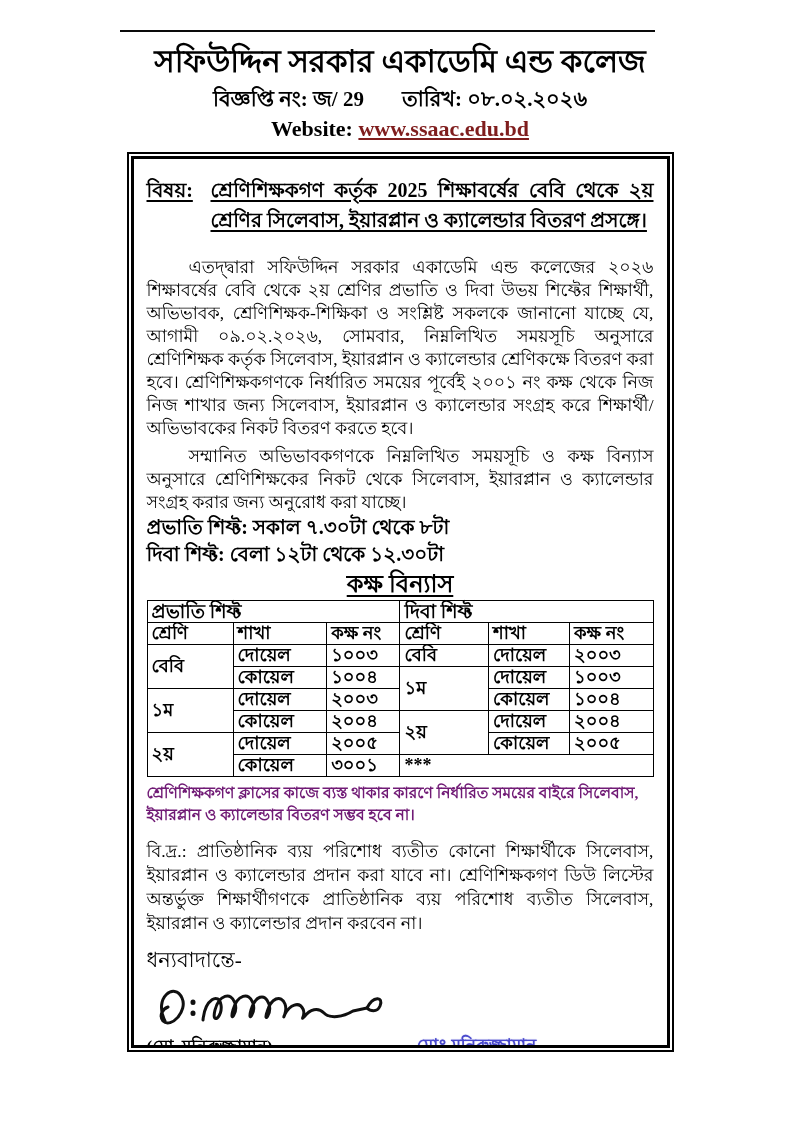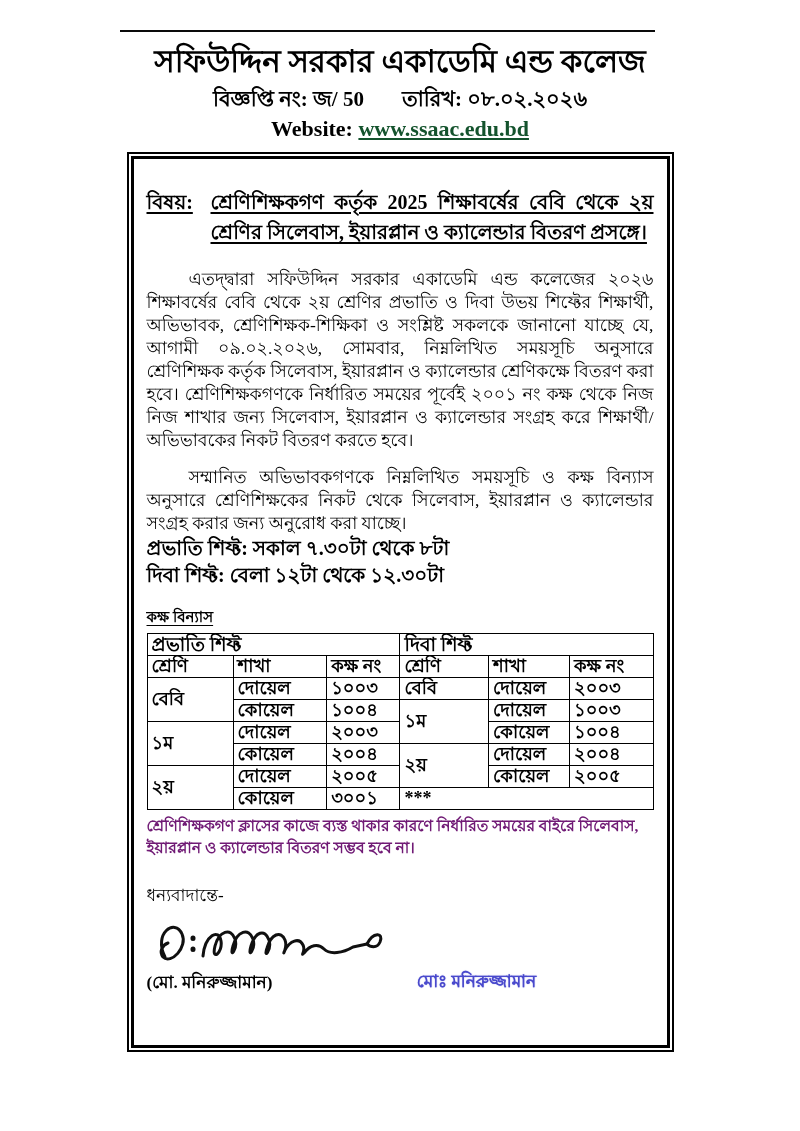--- a/index.html
+++ b/index.html
@@ -11,72 +11,72 @@
     overflow:hidden;
   }
   .scan-artifact-line { position:absolute; top:30px; left:55px; width:535px; height:2px; background:#0a0a0a; }
 
   
   .header { text-align:center; padding-top:42px; }
   .school-title { font-size:31px; font-weight:bold; line-height:40px; }
   .meta-line { font-size:21px; font-weight:bold; line-height:30px; margin-top:2px; }
   .meta-line .gap { display:inline-block; width:38px; }
   .website-line { font-size:22px; font-weight:bold; line-height:30px; }
-  .website-url { color:#14532d; text-underline-offset:2px; }
+  .website-url { color:#7f1d1d; text-underline-offset:2px; }
 
   
   .notice-box { margin:8px 62px 0 62px; border:2px solid #000; padding:2px; }
   .notice-box-inner { border:3px solid #000; min-height:892px; height:892px; overflow:hidden; padding:10px 13px 8px 13px; }
 
   
-  .subject { display:flex; font-size:20px; font-weight:bold; line-height:30px; margin-top:18px; }
+  .subject { display:flex; font-size:20px; font-weight:bold; line-height:30px; margin-top:6px; }
   .subject-label { text-decoration:underline; text-underline-offset:3px; flex:0 0 60px; }
   .subject-text { flex:1; text-decoration:underline; text-underline-offset:3px; text-align:justify; padding-left:4px; }
 
   .body-para { font-size:17.5px; line-height:23px; text-align:justify; margin-top:21px; text-indent:42px; }
-  .body-para.second { margin-top:14px; }
+  .body-para.second { margin-top:5px; }
 
   .center-heading { text-align:center; font-size:20px; font-weight:bold; line-height:27px; margin-top:5px; text-decoration:underline; text-underline-offset:3px; }
   .schedule-line { font-size:20px; font-weight:bold; line-height:27px; }
-  .room-heading { text-align:left; font-size:15px; font-weight:bold; line-height:25px; margin-top:16px; text-decoration:underline; text-underline-offset:3px; }
+  .room-heading { text-align:center; font-size:24px; font-weight:bold; line-height:25px; margin-top:4px; text-decoration:underline; text-underline-offset:3px; }
 
   
   table.room-table { width:100%; border-collapse:collapse; margin-top:3px; }
   .room-table th, .room-table td {
     border:1.6px solid #000; text-align:left; font-weight:bold;
     font-size:18px; line-height:21px; padding:0 4px; height:22px;
   }
   .room-table .group-th { font-size:19px; }
 
   
   .note-red   { color:#701a75; font-weight:bold; font-size:15.5px; line-height:22px; margin-top:5px; }
   .note-green { color:#00b050; font-weight:bold; font-size:15.5px; line-height:22px; }
 
   .nb-para { font-size:17.5px; line-height:24px; text-align:justify; margin-top:13px; }
 
   
-  .thanks { font-size:17px; line-height:22px; margin-top:26px;font-family:Liberation Serif, serif; }
+  .thanks { font-size:21px; line-height:22px; margin-top:14px;font-family:Liberation Serif, serif; }
   .sig-area { position:relative; height:148px; margin-top:2px; }
   .sig-svg { position:absolute; left:2px; top:6px; }
   .sig-name { position:absolute; left:0px; top:60px; font-size:17px; font-weight:bold; }
   .stamp { position:absolute; left:190px; top:62px; width:280px; text-align:center; color:#3a3ac8; opacity:.92; text-shadow:0 0 1px #6a6ad8; }
   .stamp-line1 { font-size:17px; font-weight:bold; line-height:22px; }
 
   .footer-path { margin:6px 0 0 75px; font-size:17px; letter-spacing:.5px; }
 </style>
 </head>
 <body>
 
 <div class="page">
   <div class="scan-artifact-line"></div>
 
   <div class="header">
     <div class="school-title">সফিউদ্দিন সরকার একাডেমি এন্ড কলেজ</div>
     <div class="meta-line">
-      <span>বিজ্ঞপ্তি নং: জ/ 50</span><span class="gap"></span><span>তারিখ: ০৮.০২.২০২৬</span>
+      <span>বিজ্ঞপ্তি নং: জ/ 29</span><span class="gap"></span><span>তারিখ: ০৮.০২.২০২৬</span>
     </div>
     <div class="website-line">
       <span>Website:</span>
       <a href="#" class="website-url">www.ssaac.edu.bd</a>
     </div>
   </div>
 
   <div class="notice-box">
     <div class="notice-box-inner">
 
@@ -154,20 +154,21 @@
         <tr>
           <td>কোয়েল</td>
           <td>৩০০১</td>
           <td colspan="3">***</td>
         </tr>
       </tbody>
         </table>
 
       <div class="note-red">শ্রেণিশিক্ষকগণ ক্লাসের কাজে ব্যস্ত থাকার কারণে নির্ধারিত সময়ের বাইরে সিলেবাস, ইয়ারপ্লান ও ক্যালেন্ডার বিতরণ সম্ভব হবে না।</div>
 
+      <p class="nb-para">বি.দ্র.: প্রাতিষ্ঠানিক ব্যয় পরিশোধ ব্যতীত কোনো শিক্ষার্থীকে সিলেবাস, ইয়ারপ্লান ও ক্যালেন্ডার প্রদান করা যাবে না। শ্রেণিশিক্ষকগণ ডিউ লিস্টের অন্তর্ভুক্ত শিক্ষার্থীগণকে প্রাতিষ্ঠানিক ব্যয় পরিশোধ ব্যতীত সিলেবাস, ইয়ারপ্লান ও ক্যালেন্ডার প্রদান করবেন না।</p>
 
       <div class="thanks">ধন্যবাদান্তে-</div>
 
       <div class="sig-area">
         <svg class="sig-svg" width="240" height="60" viewBox="0 0 240 60">
           <g fill="none" stroke="#101010" stroke-width="3" stroke-linecap="round" stroke-linejoin="round">
             <path d="M16 42 C4 18 26 3 33 19 C39 32 22 50 14 42 C10 37 13 30 19 28"></path>
             <path d="M44 23 l0 .5 M44 34 l0 .5" stroke-width="5"></path>
             <path d="M54 41 C56 20 70 13 72 26 C74 38 62 47 66 31 C70 16 82 12 86 24 C89 34 80 45 84 31 C88 16 100 12 104 24 C107 34 98 45 102 31 C106 17 116 13 120 25 C123 35 114 45 118 33 C122 19 132 15 136 25 C139 33 132 43 136 35 C141 26 150 22 154 30 C157 36 151 42 155 38 C161 30 169 28 175 34 C181 40 194 38 204 32 L218 29"></path>
             <path d="M218 29 c6 -12 17 -12 13 -2 c-3 7 -10 5 -13 2"></path>

